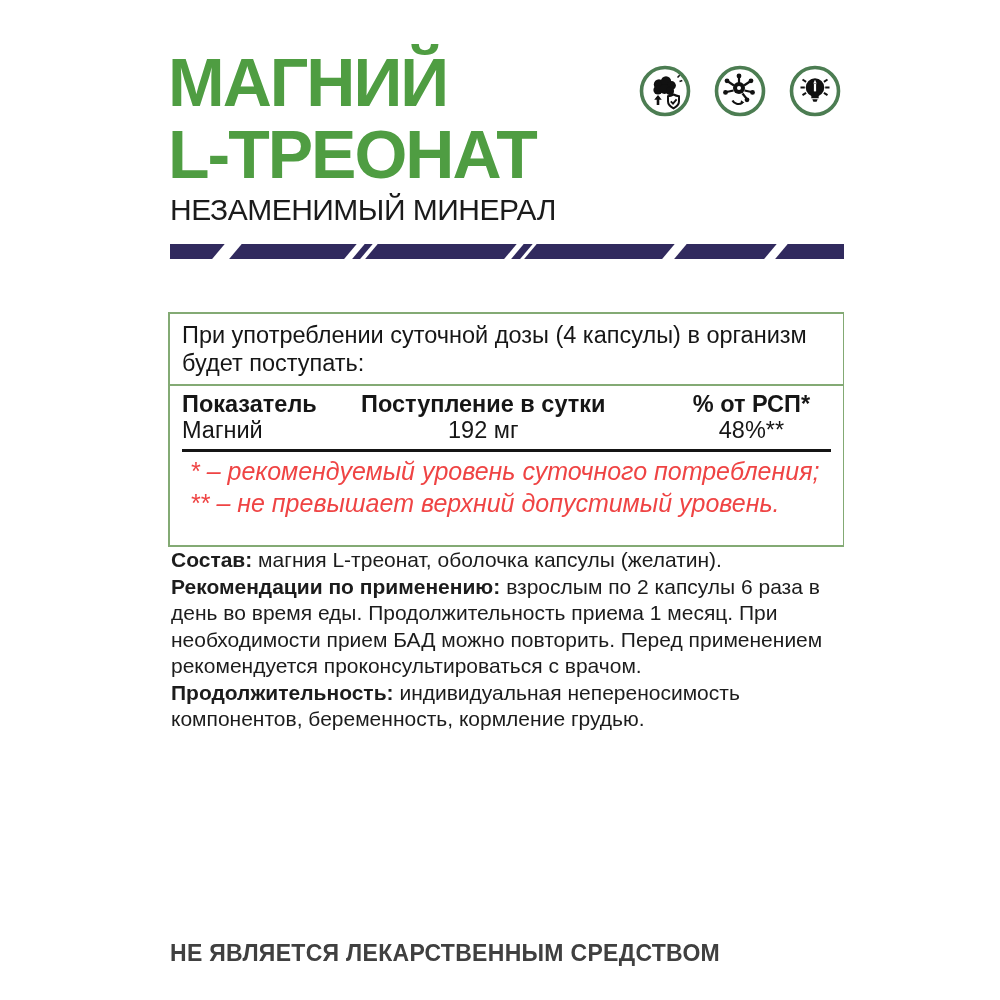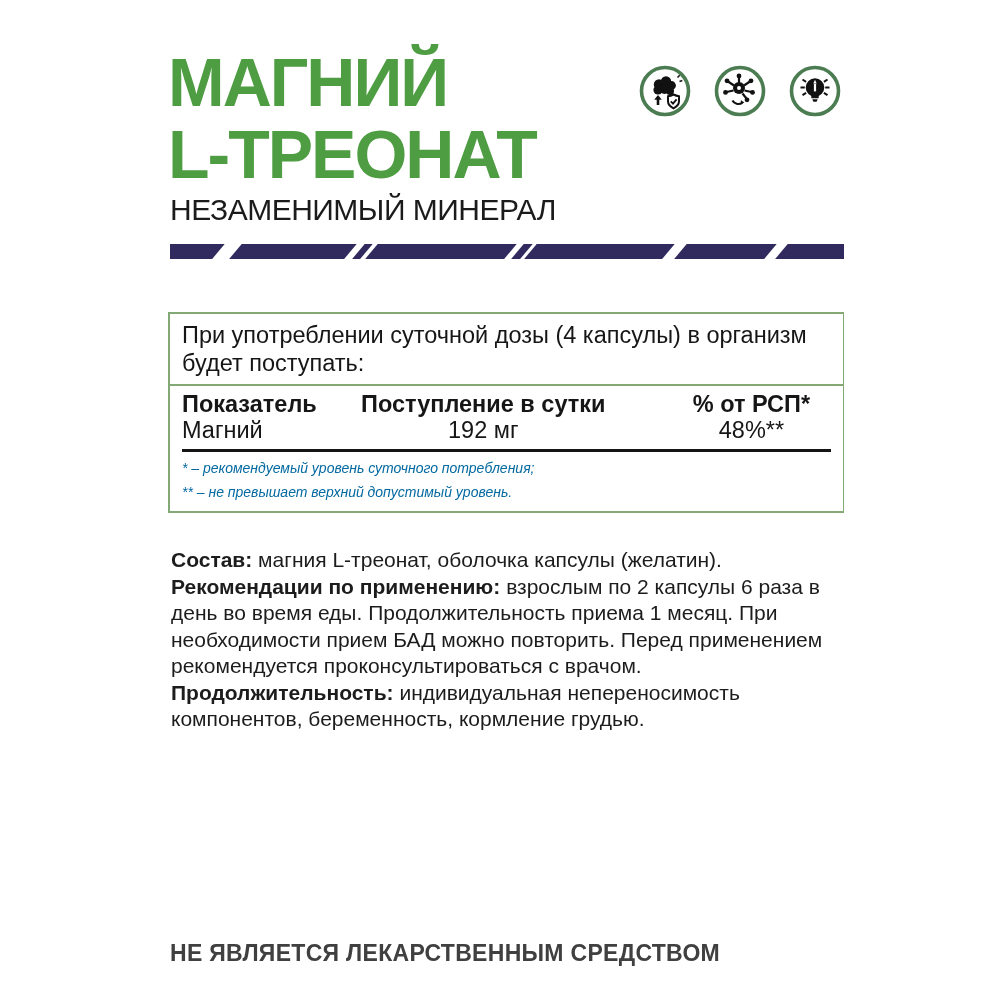--- a/index.html
+++ b/index.html
@@ -17,31 +17,31 @@
   .icons svg{display:block;width:54px;height:54px;}
 
   
   .band{position:absolute;left:170px;top:244px;width:675px;height:15px;
         background:#312a5e;overflow:hidden;}
   .band i{position:absolute;top:-6px;height:28px;background:#ffffff;
           transform:skewX(-40deg);display:block;}
 
   
   .box{position:absolute;left:168px;top:312px;width:677px;box-sizing:border-box;
-       border:2px solid #83aa74;padding:7px 12px 7px;}
+       border:2px solid #83aa74;padding:7px 12px 22px;}
   .intro{margin:0;font-size:23.5px;line-height:28px;color:#161616;}
   .gdiv{border:none;border-top:2.5px solid #83aa74;margin:7px -12px 5px;}
   table.intake{width:100%;border-collapse:collapse;table-layout:fixed;font-size:23.5px;color:#161616;}
   table.intake th,table.intake td{padding:0;font-weight:400;line-height:26px;}
   table.intake th{font-weight:700;margin-left:8px;}
   .c1{width:27%;text-align:left;}
   .c2{width:46%;text-align:center;}
   .c3{width:27%;text-align:center;padding-left:50px !important;}
   .bdiv{border:none;border-top:3px solid #151515;margin:6px 0 5px;}
-  .fnote{margin:0;font-style:italic;font-size:14px;line-height:23.5px;color:#0369a1;}
+  .fnote{margin:8px;font-style:italic;font-size:25px;line-height:23.5px;color:#ef4444;}
 
   
   .info{position:absolute;left:171px;top:547px;width:652px;font-size:21px;
         line-height:26.5px;color:#1c1c1c;}
   .info p{margin:0;}
   .info b{font-weight:700;}
 
   
   .disclaimer{position:absolute;left:170px;top:940px;width:662px;
               font-size:23px;font-weight:700;letter-spacing:0.3px;color:#404040;}

